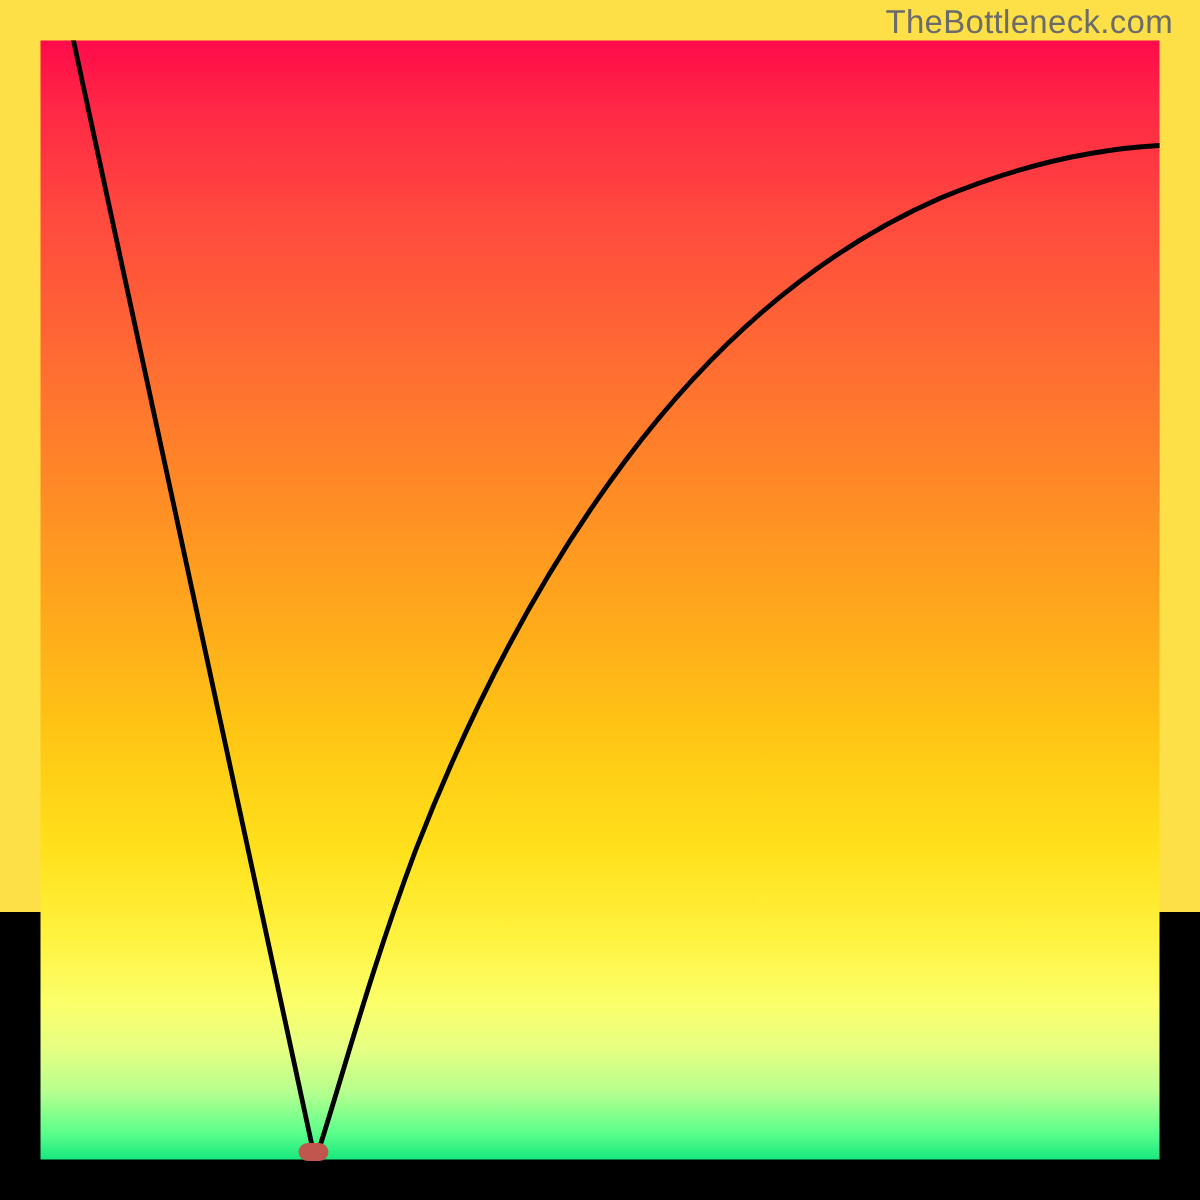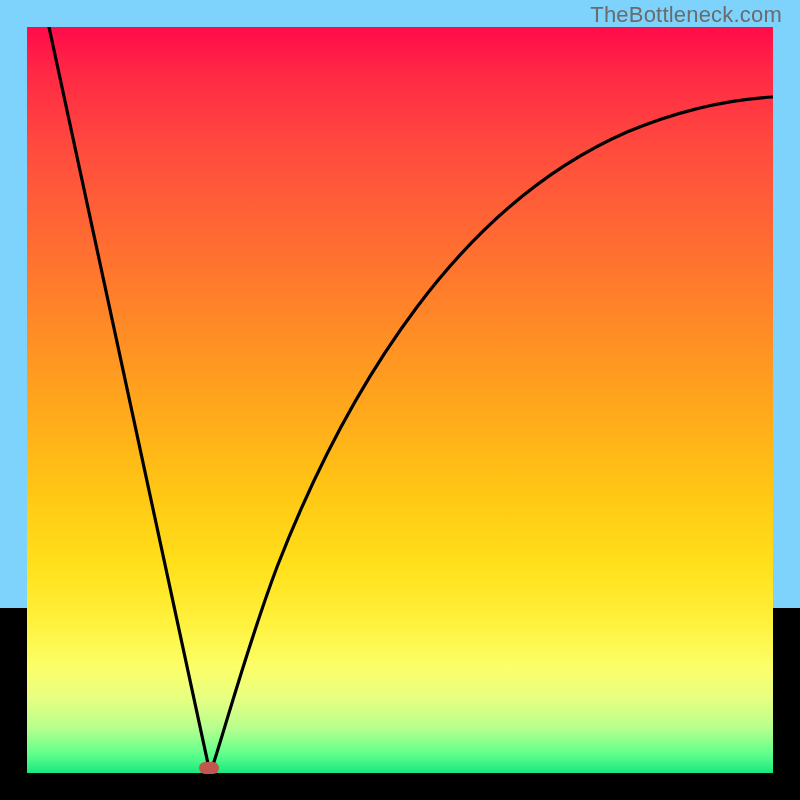--- a/index.html
+++ b/index.html
@@ -8,21 +8,21 @@
     width: 800px;
     height: 800px;
     background: #000;
     font-family: Arial, Helvetica, sans-serif;
     overflow: hidden;
   }
   .frame {
     position: relative;
     width: 800px;
     height: 608px;
-    background: #7dd3fc;
+    background: #fde047;
   }
   .watermark {
     position: absolute;
     top: 2px;
     right: 18px;
     color: #6b6b6b;
     font-size: 22px;
     letter-spacing: 0.2px;
     font-weight: 400;
   }

